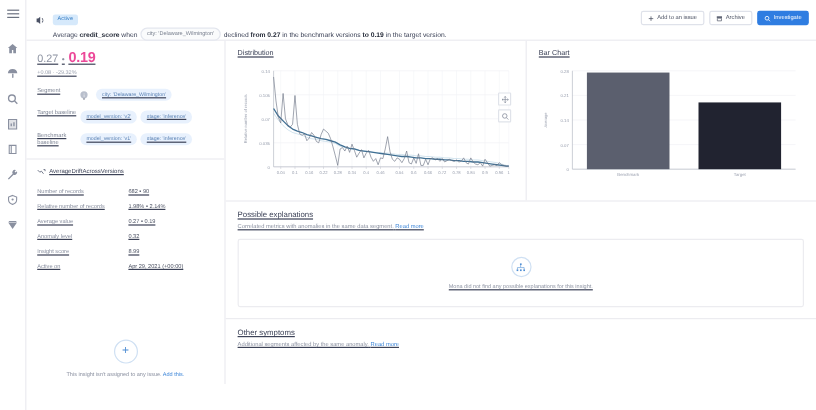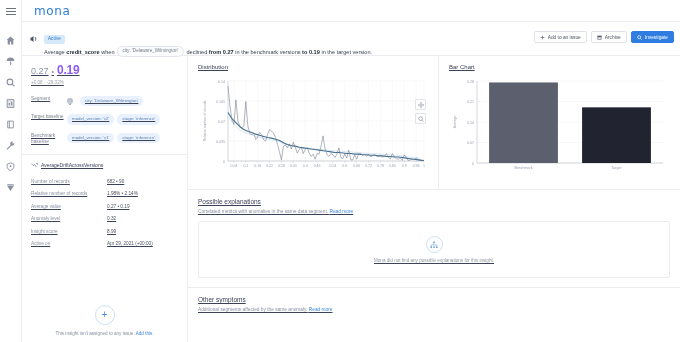--- a/index.html
+++ b/index.html
@@ -81,21 +81,21 @@
   .body-split { display: flex; height: 286px; text-decoration: underline; }
 
   
   .left-panel {
     width: 166px; flex: 0 0 166px; border-right: 1px solid #ececf0;
     padding: 7px 9px 0 9px; position: relative;
   }
   .kpi-row { display: flex; align-items: baseline; gap: 3px; }
   .kpi-from { font-size: 9px; color: #8d93a2; }
   .kpi-arrow { font-size: 7px; color: #8d93a2; }
-  .kpi-to { font-size: 12px; color: #8b5cf6; font-weight: bold; letter-spacing: -.2px; }
+  .kpi-to { font-size: 12px; color: #ec4899; font-weight: bold; letter-spacing: -.2px; }
   .kpi-delta { font-size: 4.6px; color: #9aa0af; margin-top: 3px; }
 
   .meta-table { margin-top: 11px; }
   .meta-row { display: flex; align-items: flex-start; margin-bottom: 8px; }
   .meta-label {
     width: 36px; flex: 0 0 36px; font-size: 4.8px; line-height: 6.5px; color: #7c8393;
   }
   .meta-vals { display: flex; flex-wrap: wrap; gap: 3px; align-items: center; }
   .info-dot {
     width: 6px; height: 6px; border-radius: 50%; background: #b9bfcc; color: #fff;
@@ -232,23 +232,20 @@
       <span>
         <svg viewBox="0 0 16 16" fill="currentColor">
             <path d="M2 5h12l-6 9zM3 2h10l1.6 2.2H1.4z"></path>
           </svg>
       </span>
     </div>
   </div>
 
   <div class="content">
 
-    <div class="topbar">
-      <div class="logo">mona</div>
-    </div>
 
     <div class="header-row">
       <div class="hdr-left">
         <span class="sound-icon">
           <svg viewBox="0 0 16 16" fill="currentColor">
               <path d="M7 2 3.6 5H1v6h2.6L7 14zM9.5 5.2a3.6 3.6 0 0 1 0 5.6l1 1a5 5 0 0 0 0-7.6z"></path>
             </svg>
         </span>
         <div class="hdr-text-col">
           <div class="badge-active">Active</div>

